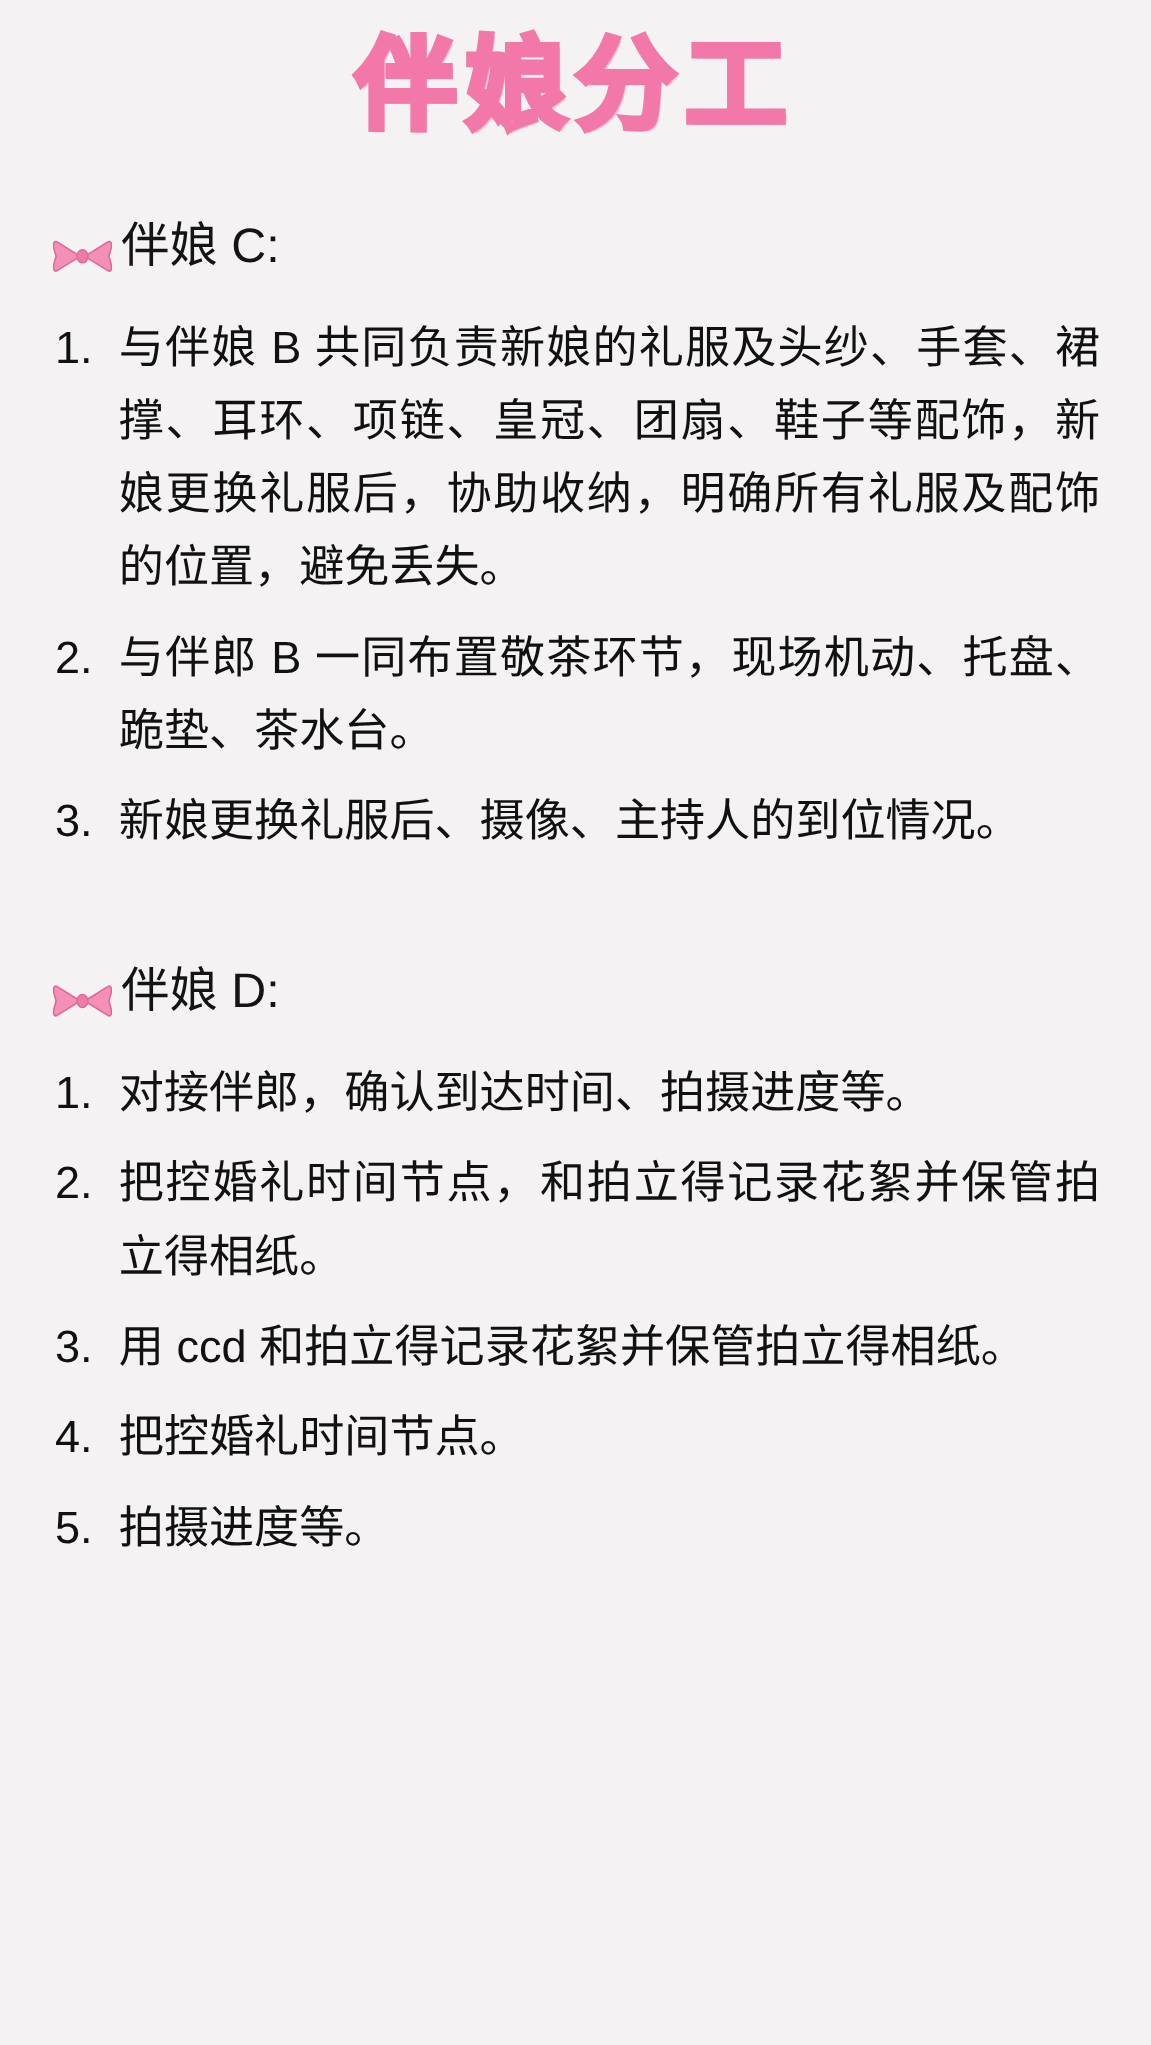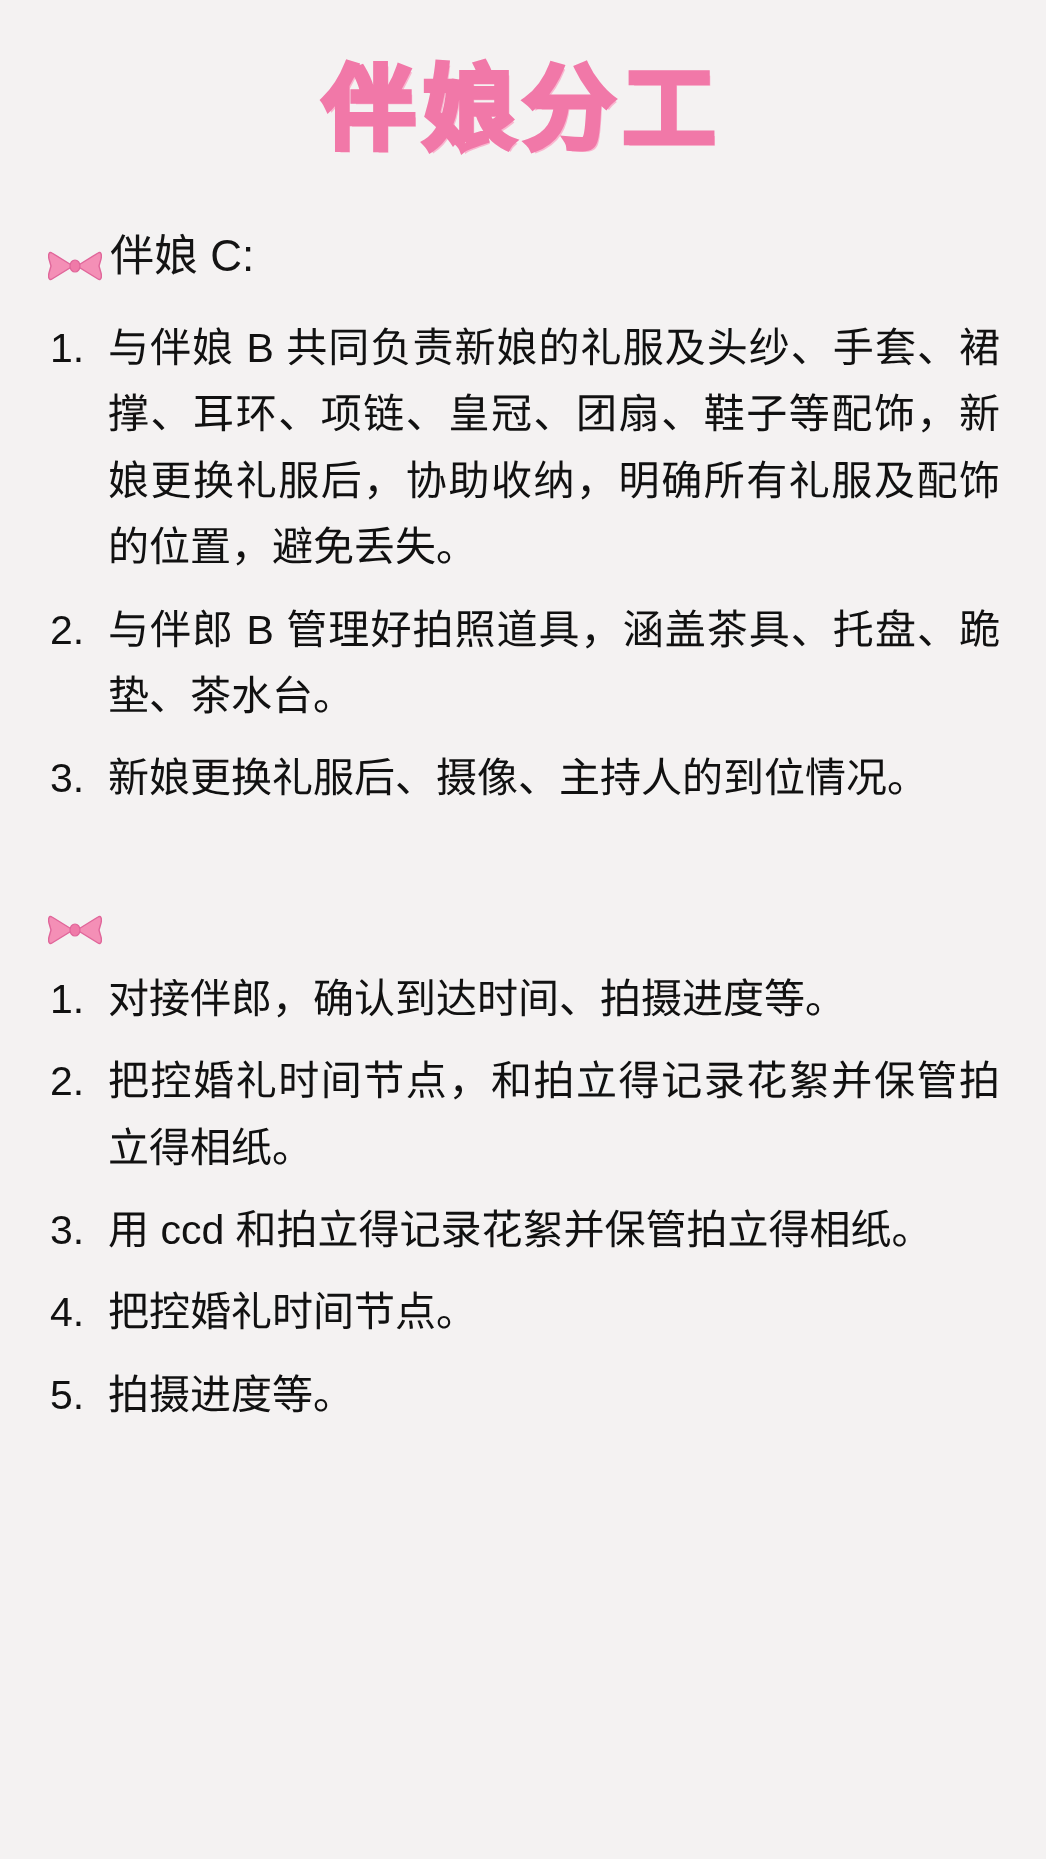--- a/index.html
+++ b/index.html
@@ -16,21 +16,21 @@
   }
   .page {
     position: relative;
     width: 1046px;
     height: 1859px;
     background: #f4f2f2;
     box-sizing: border-box;
     padding: 0 46px;
   }
   .title-wrap {
-    padding-top: 52px;
+    padding-top: 20px;
     padding-bottom: 34px;
     text-align: center;
   }
   .title {
     display: inline-block;
     font-family: "DejaVu Sans", "Liberation Sans", sans-serif;
     font-size: 92px;
     font-weight: 700;
     letter-spacing: 8px;
     color: #fdd7e4;
@@ -111,40 +111,41 @@
       </span>
       <span>伴娘 C:</span>
     </div>
     <ol class="items">
       <li>
         <span class="num">1.</span>
         <span class="txt">与伴娘 B 共同负责新娘的礼服及头纱、手套、裙撑、耳环、项链、皇冠、团扇、鞋子等配饰，新娘更换礼服后，协助收纳，明确所有礼服及配饰的位置，避免丢失。</span>
       </li>
       <li>
         <span class="num">2.</span>
-        <span class="txt">与伴郎 B 管理好拍照道具，涵盖茶具、托盘、跪垫、茶水台。</span>
+        <span class="txt">与伴郎 B 一同布置敬茶环节，现场机动、托盘、跪垫、茶水台。</span>
       </li>
       <li>
         <span class="num">3.</span>
         <span class="txt">新娘更换礼服后、摄像、主持人的到位情况。</span>
       </li>
     </ol>
   </div>
 
   <div class="gap"></div>
 
   <div class="section">
     <div class="section-head">
       <span class="bow-icon">
         <svg viewBox="0 0 54 40" width="54" height="40" xmlns="http://www.w3.org/2000/svg">
           <path d="M25 20 L4 7 C1 5 0 9 1 13 L3 20 L1 27 C0 31 1 35 4 33 L25 20 Z" fill="#f48fb6" stroke="#e0669a" stroke-width="1.4"></path>
           <path d="M29 20 L50 7 C53 5 54 9 53 13 L51 20 L53 27 C54 31 53 35 50 33 L29 20 Z" fill="#f48fb6" stroke="#e0669a" stroke-width="1.4"></path>
           <ellipse cx="27" cy="20" rx="5" ry="6" fill="#ef7aa8" stroke="#e0669a" stroke-width="1.2"></ellipse>
         </svg>
       </span>
+      <span>伴娘 D:</span>
     </div>
     <ol class="items">
       <li>
         <span class="num">1.</span>
         <span class="txt">对接伴郎，确认到达时间、拍摄进度等。</span>
       </li>
       <li>
         <span class="num">2.</span>
         <span class="txt">把控婚礼时间节点，和拍立得记录花絮并保管拍立得相纸。</span>
       </li>

